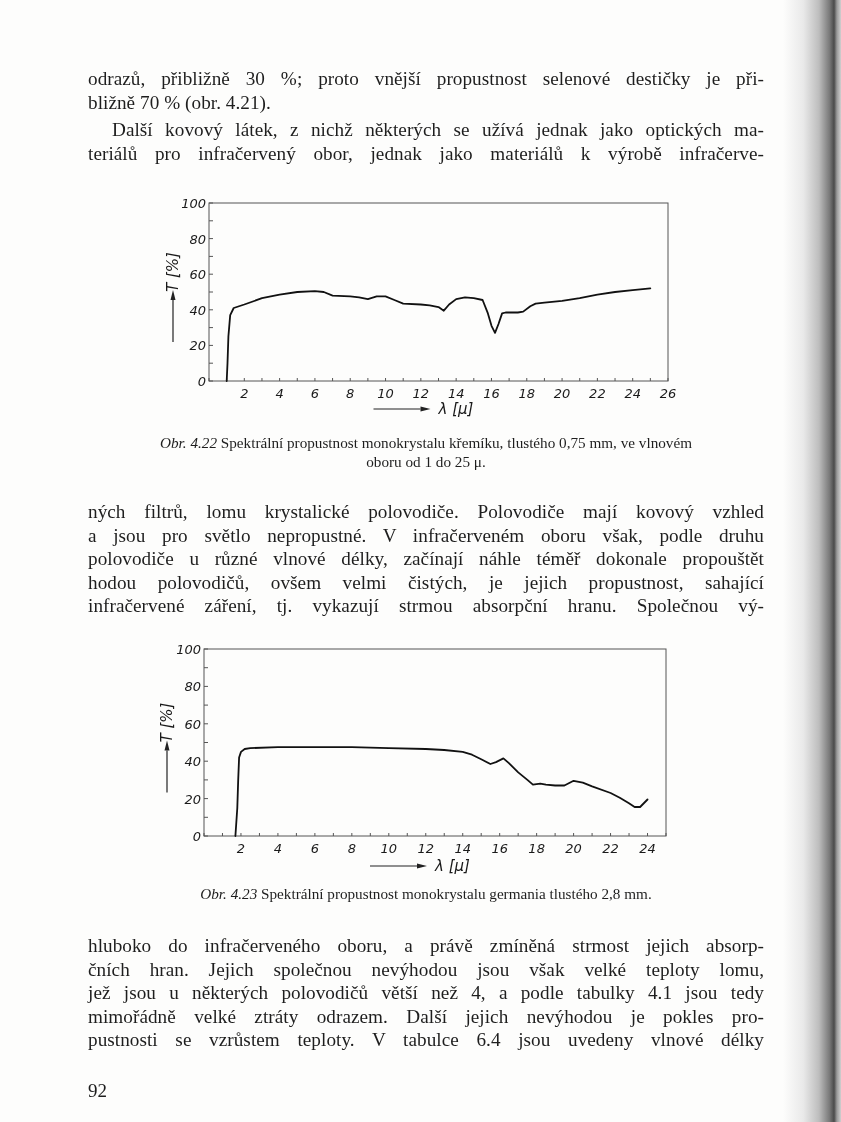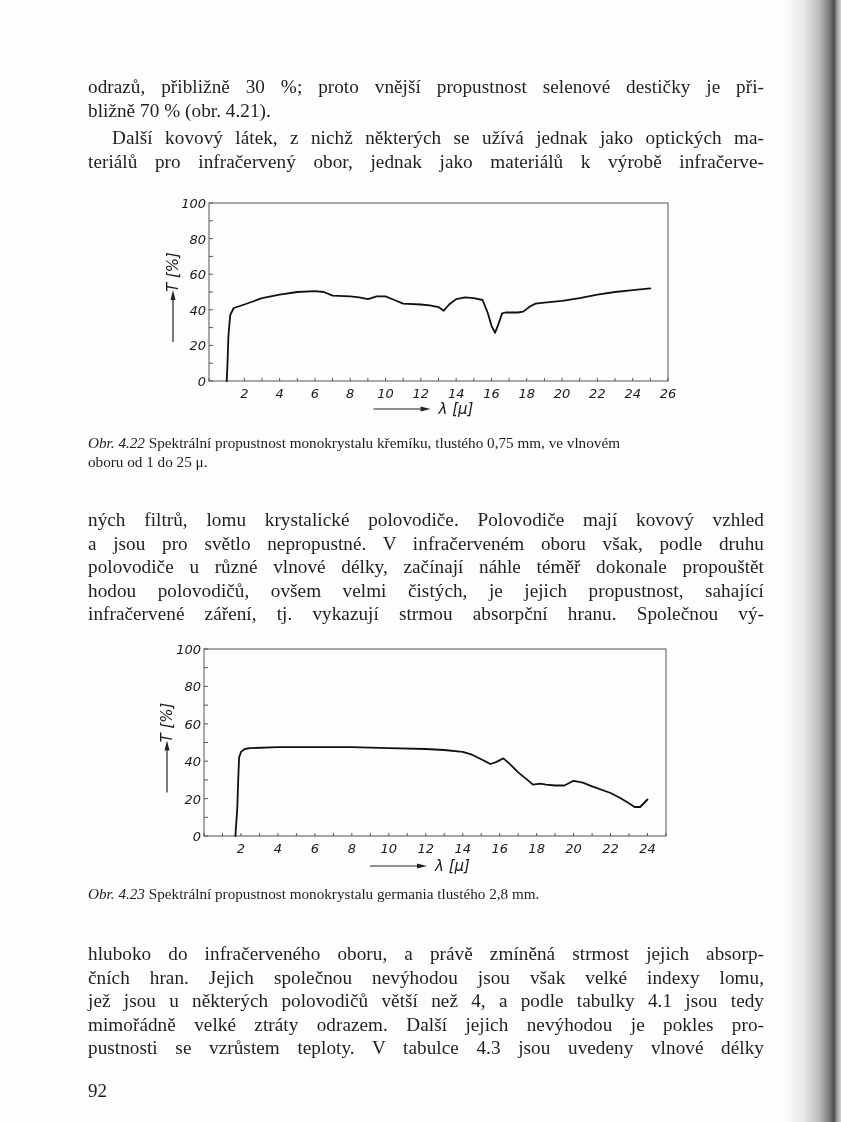--- a/index.html
+++ b/index.html
@@ -10,27 +10,26 @@
     color: #1e1e1e;
   }
   .binding {
     position: absolute; top: 0; right: 0; width: 58px; height: 1122px;
     background: linear-gradient(to right, rgba(255,255,255,0) 0%, #e9e9e9 35%, #bdbdbd 62%, #7a7a7a 80%, #4a4a4a 88%, #9a9a9a 93%, #d0d0d0 100%);
   }
   .para {
     position: absolute; left: 88px; width: 676px;
     font-size: 19.2px; line-height: 23.6px; text-align: justify;
     letter-spacing: 0.05px;
-    margin-top: 8px;
   }
   .para .line { display: block; text-align: justify; text-align-last: justify; white-space: nowrap; }
   .para .line.last { text-align-last: left; }
   .para .line.indent { padding-left: 24px; }
   .caption {
-    position: absolute; left: 88px; width: 676px; 
+    position: absolute; left: 88px; width: 676px; text-align: center;
     font-size: 15.2px; line-height: 19px;
   }
   .caption .fig { font-style: italic; }
   .page-number {
     position: absolute; left: 88px; top: 1080px; font-size: 19px;
   }
   svg.chart { position: absolute; left: 0; overflow: visible; }
   svg.chart text { font-family: "DejaVu Sans", "Liberation Sans", sans-serif; font-style: italic; fill: #1a1a1a; }
 </style>
 </head>
@@ -220,19 +219,19 @@
 
 <div class="caption" style="top:884px;">
   <div>
     <span class="fig">Obr. 4.23</span>
     <span>Spektrální propustnost monokrystalu germania tlustého 2,8 mm.</span>
   </div>
 </div>
 
 <div class="para" style="top:934px;">
   <span class="line">hluboko do infračerveného oboru, a právě zmíněná strmost jejich absorp-</span>
-  <span class="line">čních hran. Jejich společnou nevýhodou jsou však velké indexy lomu,</span>
+  <span class="line">čních hran. Jejich společnou nevýhodou jsou však velké teploty lomu,</span>
   <span class="line">jež jsou u některých polovodičů větší než 4, a podle tabulky 4.1 jsou tedy</span>
   <span class="line">mimořádně velké ztráty odrazem. Další jejich nevýhodou je pokles pro-</span>
-  <span class="line">pustnosti se vzrůstem teploty. V tabulce 4.3 jsou uvedeny vlnové délky</span>
+  <span class="line">pustnosti se vzrůstem teploty. V tabulce 6.4 jsou uvedeny vlnové délky</span>
 </div>
 
 <div class="page-number">92</div>
 
 </body></html>

